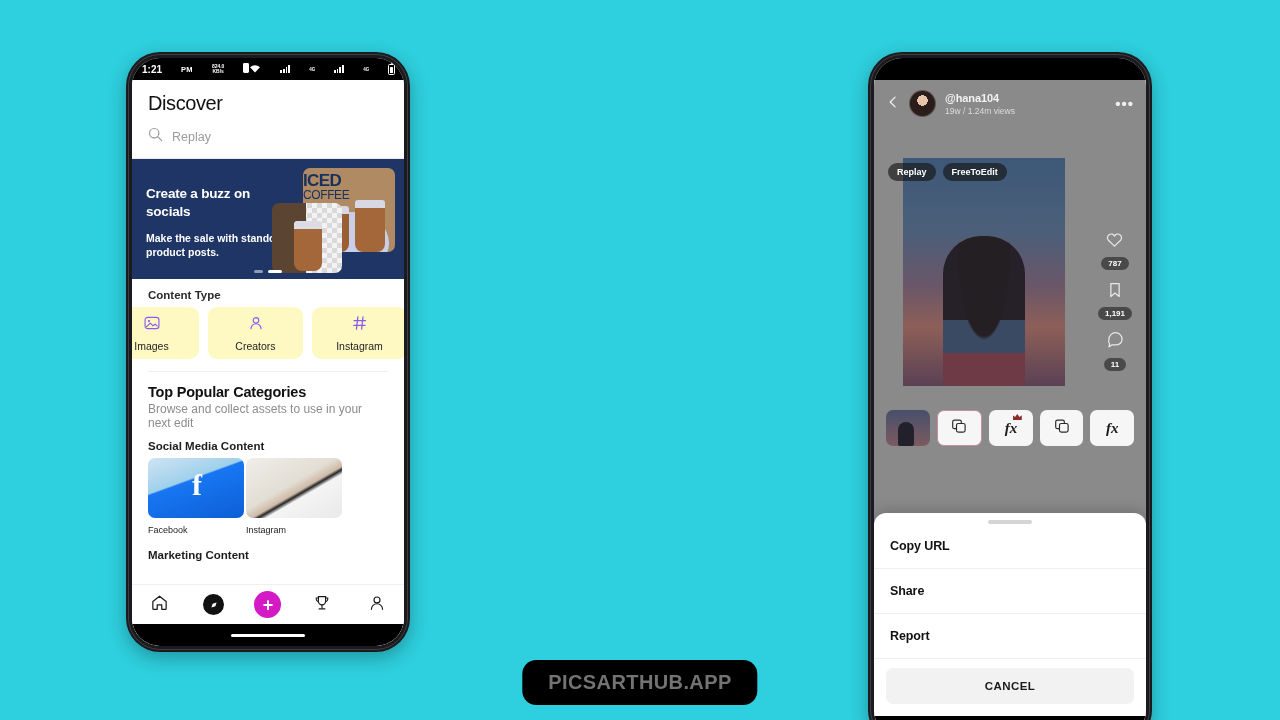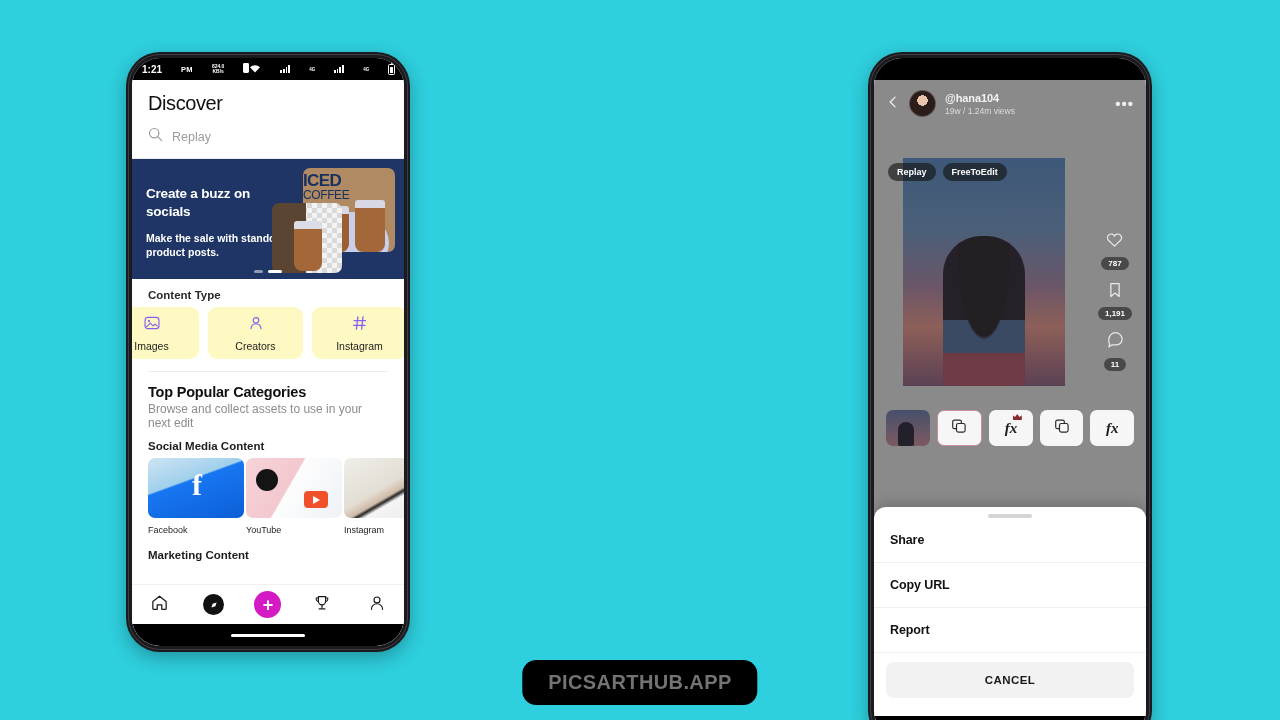--- a/index.html
+++ b/index.html
@@ -183,21 +183,21 @@
 
   
   .sheet{
     position:absolute; left:0; right:0; bottom:22px; background:#fff;
     border-radius:12px 12px 0 0; z-index:9; box-shadow:0 -3px 14px rgba(0,0,0,.18);
   }
   .handle{ width:44px;height:4px;border-radius:3px;background:#d5d5d5;margin:7px auto 0;}
   .sheet-item{ padding:15px 16px; font-size:12.5px; font-weight:700; color:#111;
                border-bottom:1px solid #efefef; letter-spacing:-.1px;}
   .sheet-item:first-of-type{ padding-top:14px; }
-  .cancel-wrap{ padding:9px 12px 18px; }
+  .cancel-wrap{ padding:9px 12px 12px; }
   .cancel{ background:#f2f2f2; border-radius:7px; text-align:center;
            padding:12px 0; font-size:11.5px; font-weight:600; color:#1a1a1a; letter-spacing:.4px;}
 
   
   #watermark{
     position:absolute; left:50%; transform:translateX(-50%); top:660px;
     background:#000; color:#737373; border-radius:14px;
     padding:11px 26px; font-size:20px; font-weight:800; letter-spacing:.4px;
   }
 </style>
@@ -323,27 +323,20 @@
       <div class="h2">Top Popular Categories</div>
       <div class="h2sub">Browse and collect assets to use in your next edit</div>
 
       <div class="cat-label">Social Media Content</div>
       <div class="cards">
         <div class="card">
           <div class="thumb fb"></div>
           <div class="card-cap">Facebook</div>
         </div>
         <div class="card">
-          <div class="thumb yt">
-            <span class="yt-dot"></span>
-            <span class="yt-btn"></span>
-          </div>
-          <div class="card-cap">YouTube</div>
-        </div>
-        <div class="card">
           <div class="thumb ig"></div>
           <div class="card-cap">Instagram</div>
         </div>
       </div>
 
       <div class="cat-label" style="padding-top:14px">Marketing Content</div>
 
       <div class="bottomnav">
         <div class="navbtn">
           <span>
@@ -471,22 +464,22 @@
               </svg>
           </span>
         </div>
         <div class="tool">
           <span class="fx">fx</span>
         </div>
       </div>
 
       <div class="sheet">
         <div class="handle"></div>
+        <div class="sheet-item">Copy URL</div>
         <div class="sheet-item">Share</div>
-        <div class="sheet-item">Copy URL</div>
         <div class="sheet-item">Report</div>
         <div class="cancel-wrap">
           <div class="cancel">CANCEL</div>
         </div>
       </div>
 
       <div class="gesture">
           <span></span>
         </div>
     </div>

